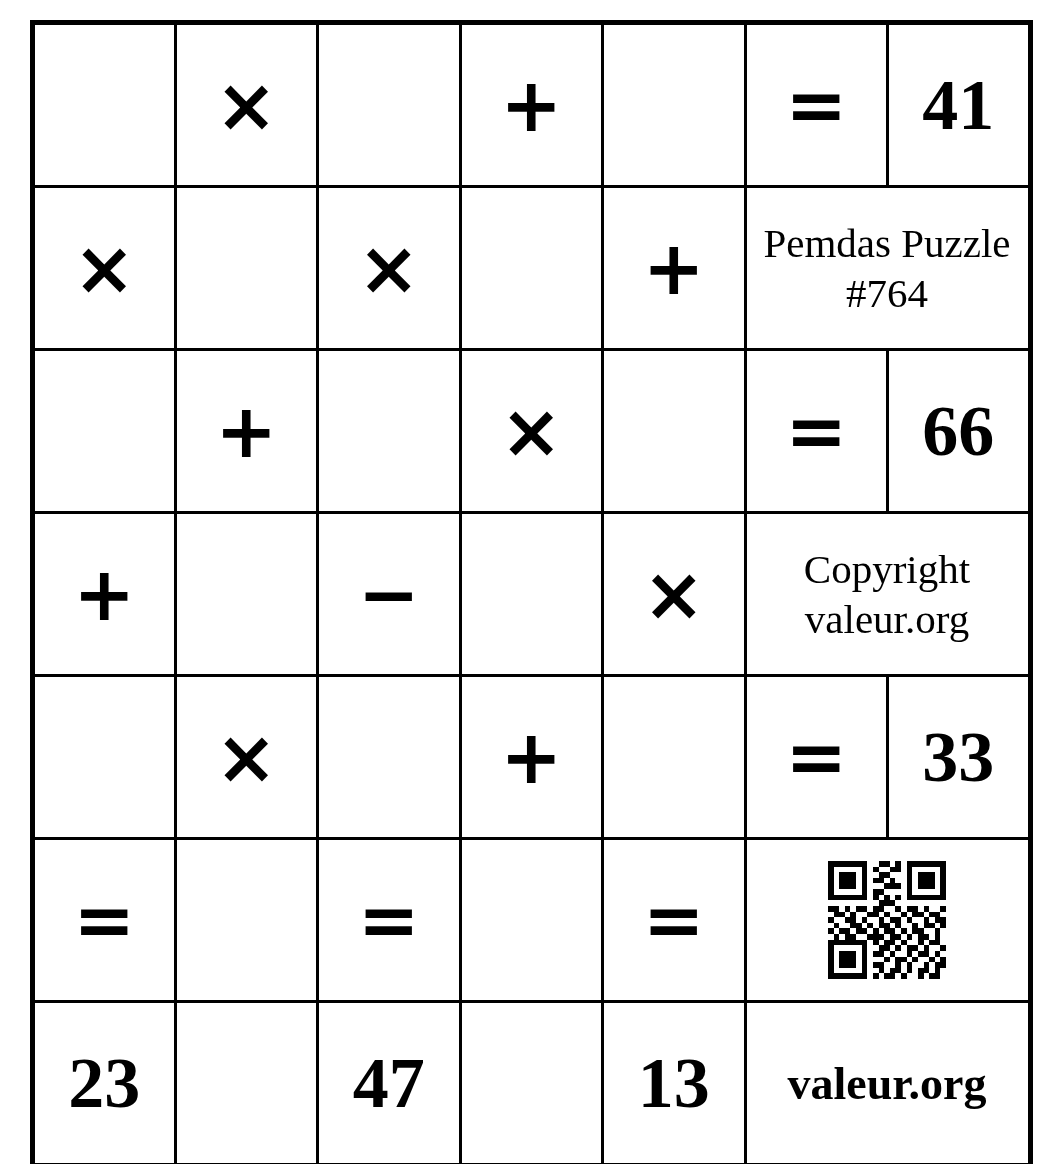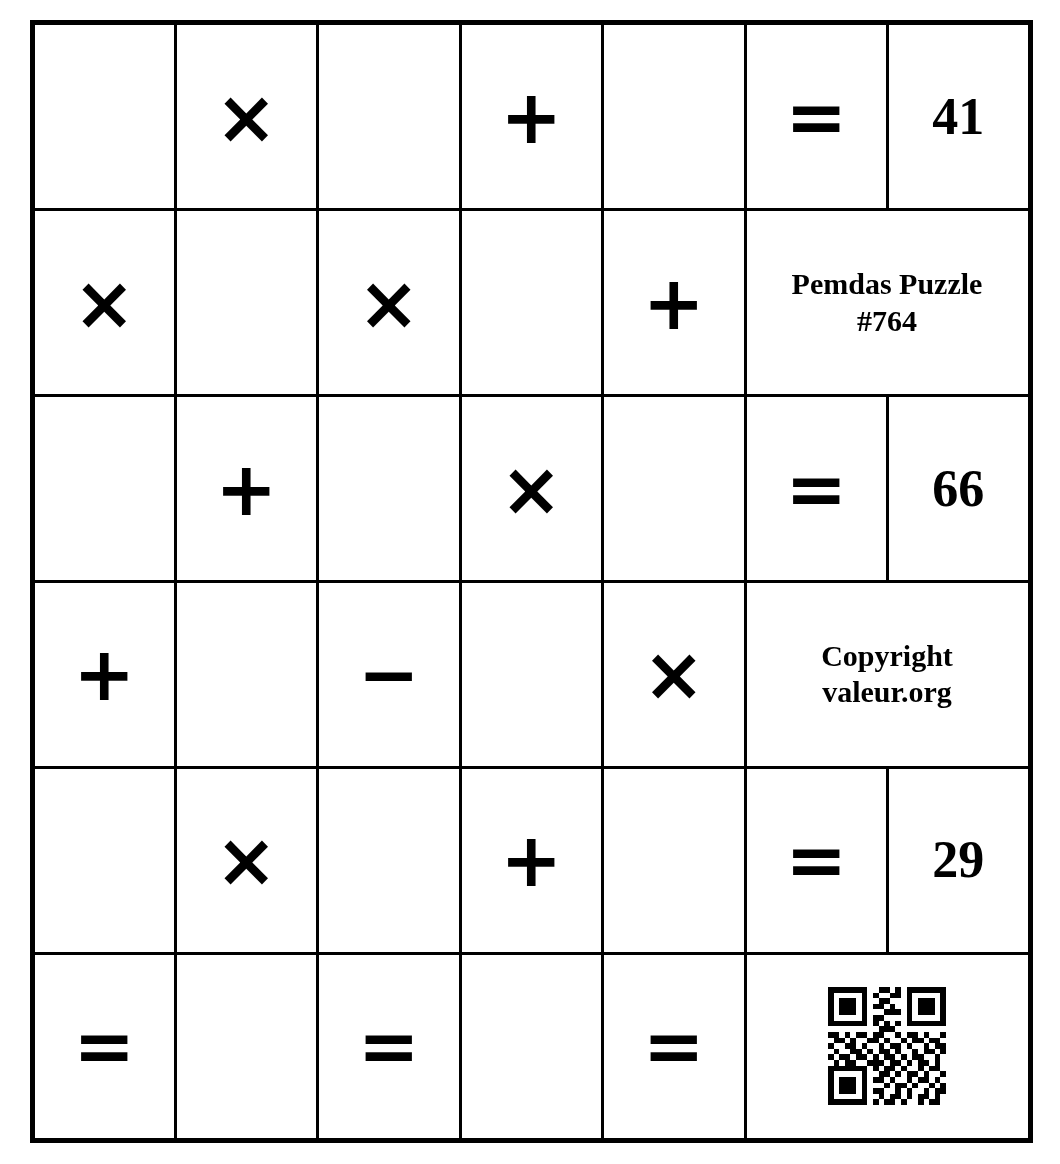--- a/index.html
+++ b/index.html
@@ -39,28 +39,28 @@
   td.op {
     font-family: "DejaVu Sans", sans-serif;
     font-weight: bold;
     font-size: 74px;
     line-height: 1;
     color: #000000;
   }
   td.num {
     font-family: "Liberation Serif", serif;
     font-weight: bold;
-    font-size: 52px;
+    font-size: 72px;
     line-height: 1;
     color: #000000;
   }
   td.info {
     font-family: "Liberation Serif", serif;
-    font-weight: bold;
-    font-size: 30px;
+    font-weight: normal;
+    font-size: 41px;
     line-height: 1.22;
     color: #000000;
   }
   td.footer {
     font-family: "Liberation Serif", serif;
     font-weight: bold;
     font-size: 46px;
     color: #000000;
   }
   td.qr svg {
@@ -125,21 +125,21 @@
             <div>valeur.org</div>
           </td>
         </tr>
         <tr>
           <td class="cell blank"></td>
           <td class="cell op">×</td>
           <td class="cell blank"></td>
           <td class="cell op">+</td>
           <td class="cell blank"></td>
           <td class="cell op">=</td>
-          <td class="cell num">29</td>
+          <td class="cell num">33</td>
         </tr>
         <tr>
           <td class="cell op">=</td>
           <td class="cell shaded"></td>
           <td class="cell op">=</td>
           <td class="cell shaded"></td>
           <td class="cell op">=</td>
           <td class="cell qr" colspan="2">
             <svg viewBox="0 0 21 21" shape-rendering="crispEdges">
               <rect x="0" y="0" width="1" height="1" fill="#000000"></rect>
@@ -376,15 +376,23 @@
               <rect x="8" y="20" width="1" height="1" fill="#000000"></rect>
               <rect x="10" y="20" width="1" height="1" fill="#000000"></rect>
               <rect x="11" y="20" width="1" height="1" fill="#000000"></rect>
               <rect x="13" y="20" width="1" height="1" fill="#000000"></rect>
               <rect x="16" y="20" width="1" height="1" fill="#000000"></rect>
               <rect x="18" y="20" width="1" height="1" fill="#000000"></rect>
               <rect x="19" y="20" width="1" height="1" fill="#000000"></rect>
             </svg>
           </td>
         </tr>
+        <tr>
+          <td class="cell num">23</td>
+          <td class="cell shaded"></td>
+          <td class="cell num">47</td>
+          <td class="cell shaded"></td>
+          <td class="cell num">13</td>
+          <td class="cell footer" colspan="2">valeur.org</td>
+        </tr>
       </tbody>
   </table>
 </div>
 
 </body></html>

